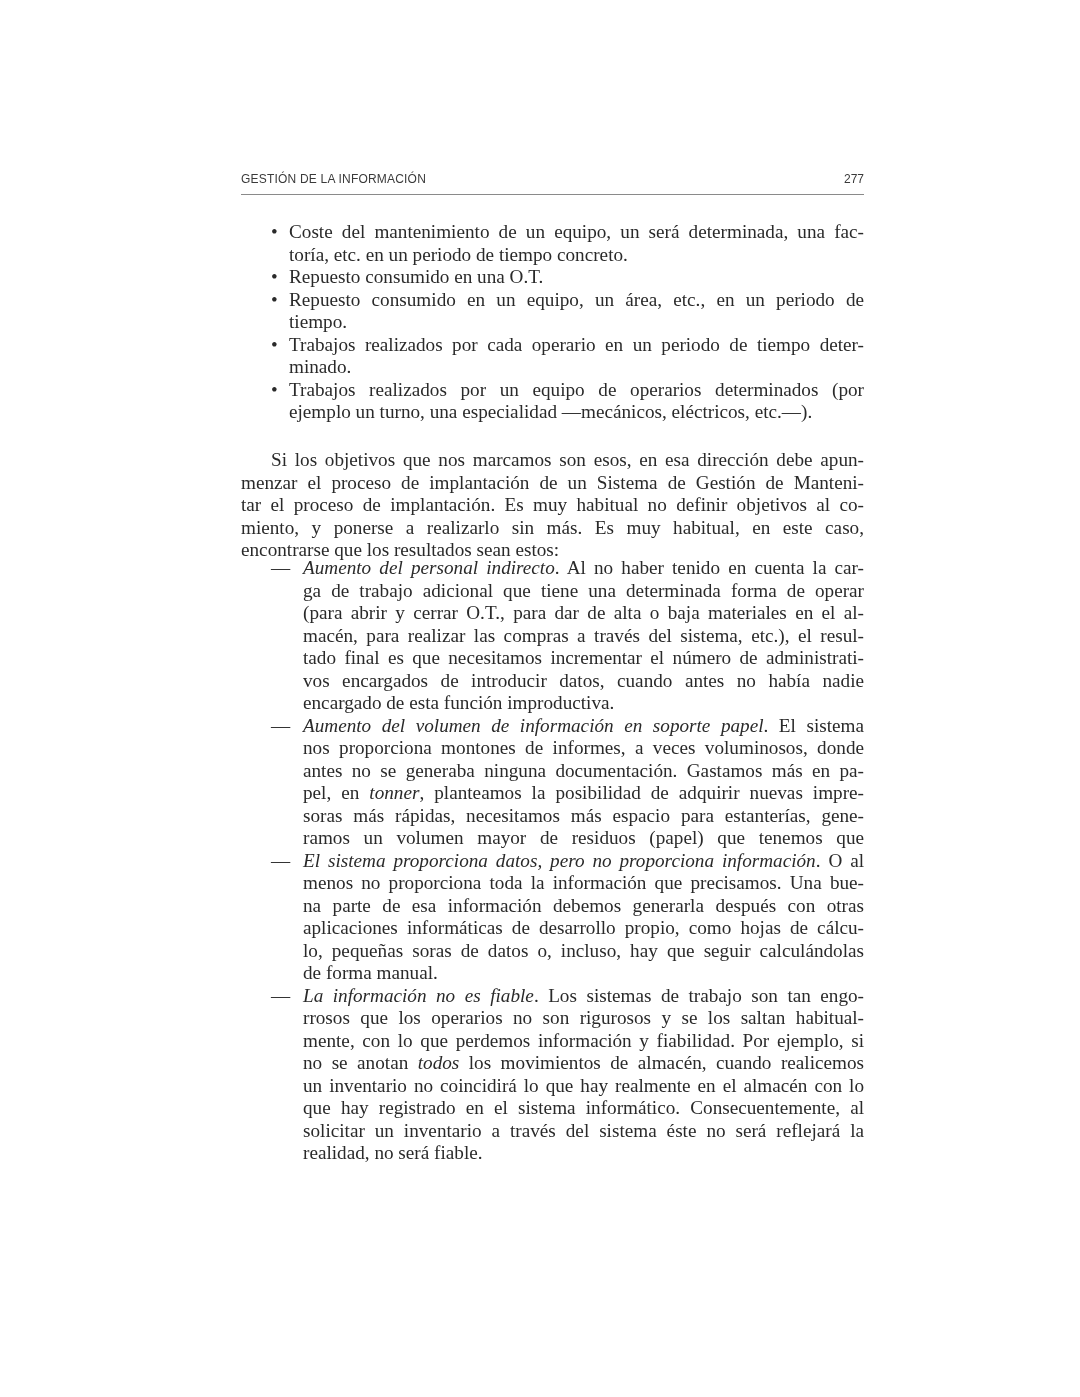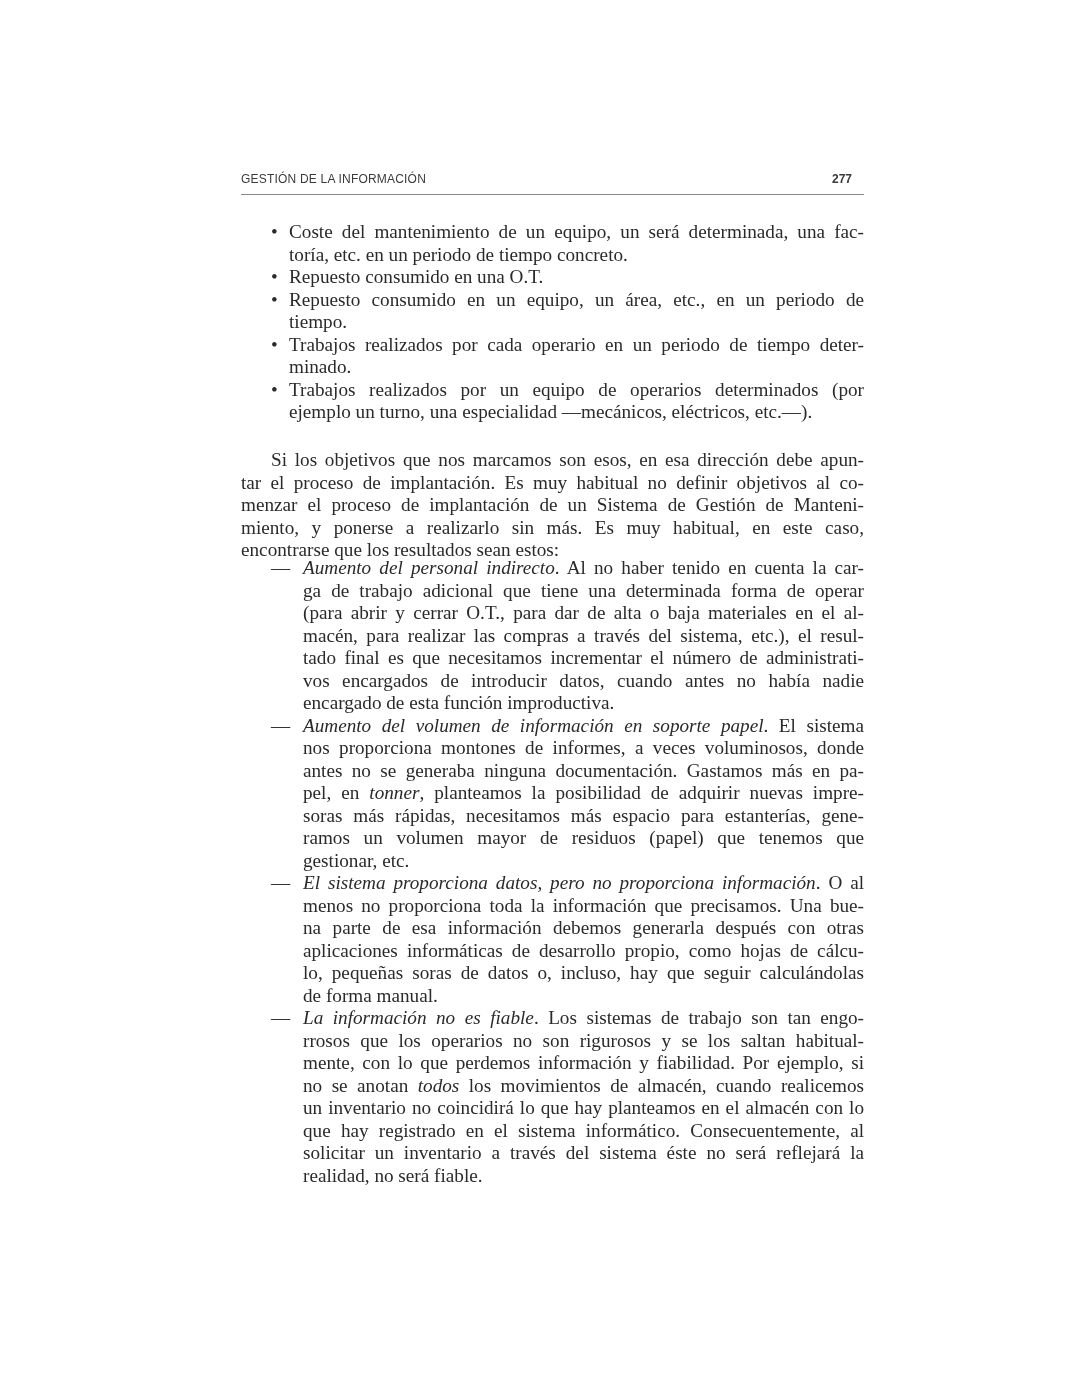--- a/index.html
+++ b/index.html
@@ -32,22 +32,21 @@
     }
     .header-title {
       position: absolute;
       left: 0;
       width: 623px;
       text-align: left;
       letter-spacing: 0.2px;
     }
     .header-page {
       position: absolute;
-      right: 12px;
-      font-weight: bold;
+      right: 0;
     }
     .header-rule {
       position: absolute;
       top: 194px;
       left: 0;
       width: 623px;
       height: 1px;
       background: #8a8a8a;
     }
     .body-text {
@@ -144,22 +143,22 @@
       <span class="marker">•</span>
       <div class="content">
         <span class="line">Trabajos realizados por un equipo de operarios determinados (por</span>
         <span class="line last">ejemplo un turno, una especialidad —mecánicos, eléctricos, etc.—).</span>
       </div>
     </div>
   </div>
 
   <div class="body-text paragraph">
     <span class="line first">Si los objetivos que nos marcamos son esos, en esa dirección debe apun-</span>
+    <span class="line">menzar el proceso de implantación de un Sistema de Gestión de Manteni-</span>
     <span class="line">tar el proceso de implantación. Es muy habitual no definir objetivos al co-</span>
-    <span class="line">menzar el proceso de implantación de un Sistema de Gestión de Manteni-</span>
     <span class="line">miento, y ponerse a realizarlo sin más. Es muy habitual, en este caso,</span>
     <span class="line last">encontrarse que los resultados sean estos:</span>
   </div>
 
   <div class="body-text dash-list">
 
     <div class="item dash-item">
       <span class="marker">—</span>
       <div class="content">
         <span class="line"><span class="seg italic">Aumento del personal indirecto</span><span class="seg">. Al no haber tenido en cuenta la car-</span></span>
@@ -174,21 +173,20 @@
 
     <div class="item dash-item">
       <span class="marker">—</span>
       <div class="content">
         <span class="line"><span class="seg italic">Aumento del volumen de información en soporte papel</span><span class="seg">. El sistema</span></span>
         <span class="line">nos proporciona montones de informes, a veces voluminosos, donde</span>
         <span class="line">antes no se generaba ninguna documentación. Gastamos más en pa-</span>
         <span class="line"><span class="seg">pel, en </span><span class="seg italic">tonner</span><span class="seg">, planteamos la posibilidad de adquirir nuevas impre-</span></span>
         <span class="line">soras más rápidas, necesitamos más espacio para estanterías, gene-</span>
         <span class="line">ramos un volumen mayor de residuos (papel) que tenemos que</span>
-        <span class="line last">gestionar, etc.</span>
       </div>
     </div>
 
     <div class="item dash-item">
       <span class="marker">—</span>
       <div class="content">
         <span class="line"><span class="seg italic">El sistema proporciona datos, pero no proporciona información</span><span class="seg">. O al</span></span>
         <span class="line">menos no proporciona toda la información que precisamos. Una bue-</span>
         <span class="line">na parte de esa información debemos generarla después con otras</span>
         <span class="line">aplicaciones informáticas de desarrollo propio, como hojas de cálcu-</span>
@@ -197,21 +195,21 @@
       </div>
     </div>
 
     <div class="item dash-item">
       <span class="marker">—</span>
       <div class="content">
         <span class="line"><span class="seg italic">La información no es fiable</span><span class="seg">. Los sistemas de trabajo son tan engo-</span></span>
         <span class="line">rrosos que los operarios no son rigurosos y se los saltan habitual-</span>
         <span class="line">mente, con lo que perdemos información y fiabilidad. Por ejemplo, si</span>
         <span class="line"><span class="seg">no se anotan </span><span class="seg italic">todos</span><span class="seg"> los movimientos de almacén, cuando realicemos</span></span>
-        <span class="line">un inventario no coincidirá lo que hay planteamos en el almacén con lo</span>
+        <span class="line">un inventario no coincidirá lo que hay realmente en el almacén con lo</span>
         <span class="line">que hay registrado en el sistema informático. Consecuentemente, al</span>
         <span class="line">solicitar un inventario a través del sistema éste no será reflejará la</span>
         <span class="line last">realidad, no será fiable.</span>
       </div>
     </div>
 
   </div>
 </div>
 
 </body></html>

